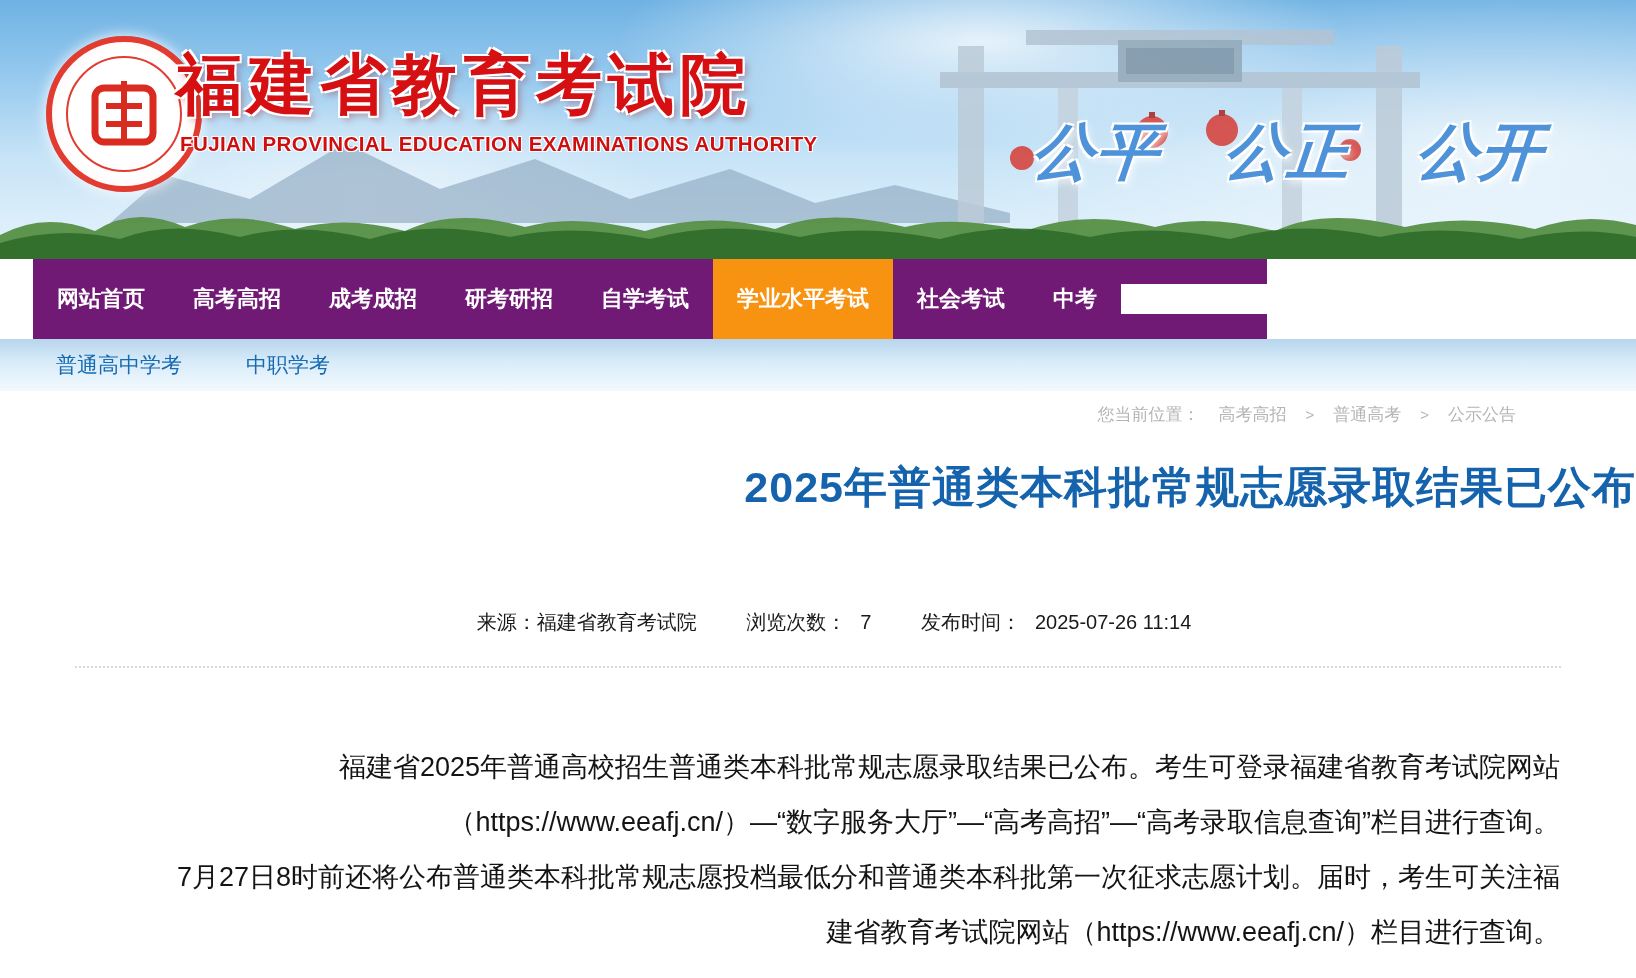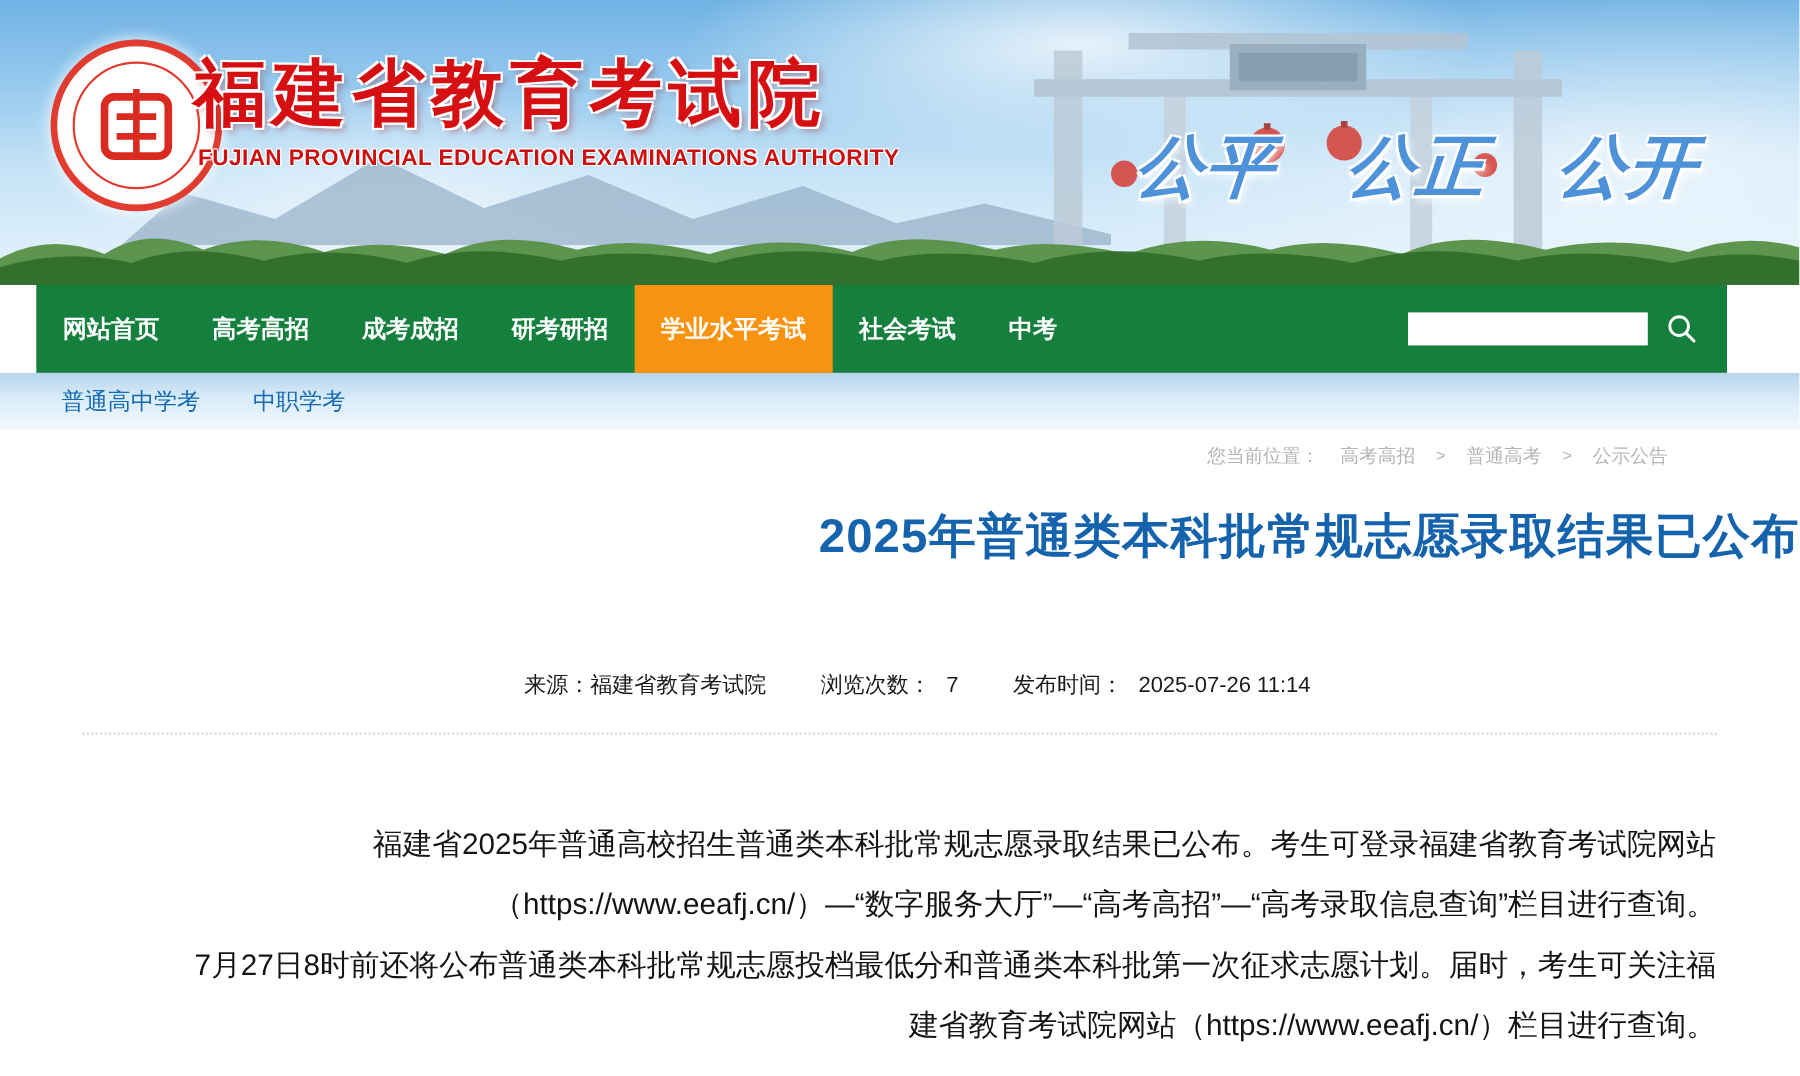--- a/index.html
+++ b/index.html
@@ -46,40 +46,40 @@
     text-shadow:1px 1px 0 #fff,-1px -1px 0 #fff,1px -1px 0 #fff,-1px 1px 0 #fff;
   }
   .slogan {
     position:absolute; left:1032px; top:110px; font-size:62px; font-weight:bold; font-style:italic;
     color:#4e93d9; letter-spacing:2px; white-space:pre; transform:skewX(-5deg);
     text-shadow:2px 2px 0 #fff,-2px -2px 0 #fff,2px -2px 0 #fff,-2px 2px 0 #fff,3px 4px 8px rgba(255,255,255,.9);
   }
 
   
   .nav {
-    margin-left:33px; width:1537px; height:80px; background:#15803d;
+    margin-left:33px; width:1234px; height:80px; background:#701a75;
     display:flex; align-items:stretch;
   }
   .nav-item {
     display:flex; align-items:center; padding:0 24px;
     color:#fff; font-size:22px; font-weight:bold; white-space:nowrap; cursor:pointer;
   }
   .nav-item.active { background:#f89311; }
   .nav-search { margin-left:auto; display:flex; align-items:center; gap:16px; padding-right:26px; }
   .search-input {
     width:218px; height:30px; border:none; outline:none; background:#fff;
     font-size:16px; padding:0 8px;
   }
   .search-btn { background:none; border:none; padding:0; cursor:pointer; display:flex; align-items:center; }
 
   
   .subnav {
     width:1636px; height:52px;
     background:linear-gradient(180deg,#b7d5ec 0%,#d9ecf9 45%,#f2f9fe 100%);
-    display:flex; align-items:center; padding-left:56px; gap:48px;
+    display:flex; align-items:center; padding-left:56px; gap:64px;
   }
   .subnav-item { color:#156ab2; font-size:21px; cursor:pointer; white-space:nowrap; }
 
   
   .breadcrumb {
     margin-top:12px; padding-right:120px; height:22px;
     display:flex; justify-content:flex-end; align-items:center; gap:19px;
     color:#b5b5b5; font-size:17px;
   }
   .breadcrumb a { color:#b5b5b5; text-decoration:none; cursor:pointer; }
@@ -153,20 +153,21 @@
   <div class="site-name">福建省教育考试院</div>
   <div class="site-name-en">FUJIAN PROVINCIAL EDUCATION EXAMINATIONS AUTHORITY</div>
   <div class="slogan">公平　公正　公开</div>
 </div>
 
 <div class="nav">
   <div class="nav-item">网站首页</div>
   <div class="nav-item">高考高招</div>
   <div class="nav-item">成考成招</div>
   <div class="nav-item">研考研招</div>
+  <div class="nav-item">自学考试</div>
   <div class="nav-item active">学业水平考试</div>
   <div class="nav-item">社会考试</div>
   <div class="nav-item">中考</div>
   <div class="nav-search">
     <input class="search-input" type="text" value="" style="">
     <button class="search-btn">
       <svg width="30" height="30" viewBox="0 0 30 30">
         <circle cx="12.5" cy="12.5" r="8.5" fill="none" stroke="#fff" stroke-width="2.6"></circle>
         <line x1="19" y1="19" x2="26" y2="26" stroke="#fff" stroke-width="2.8" stroke-linecap="round"></line>
       </svg>

